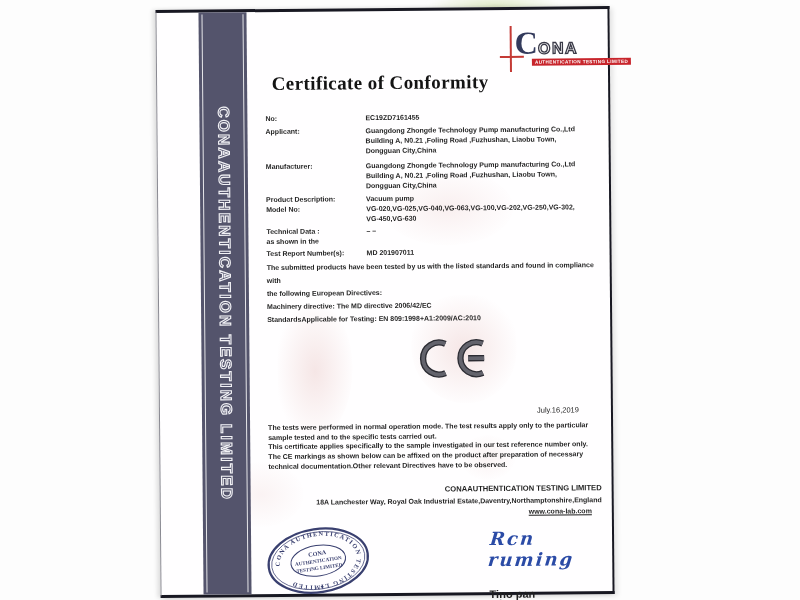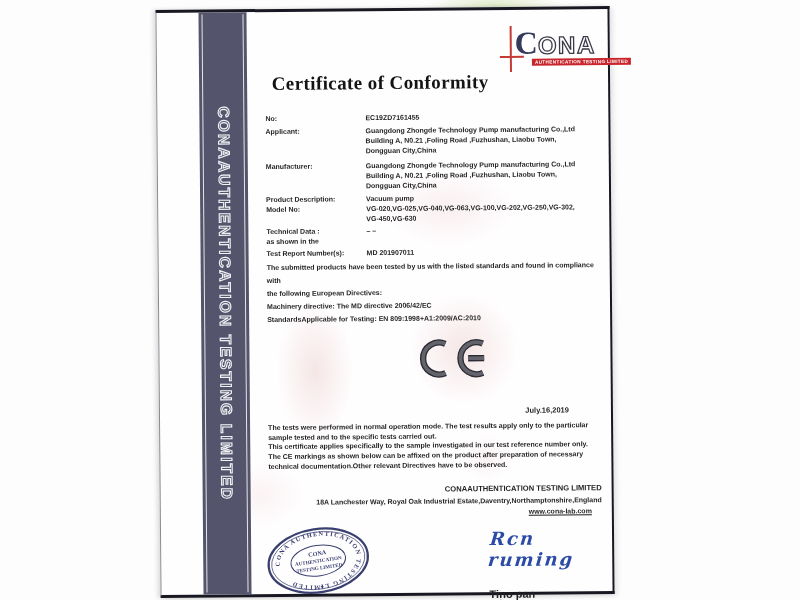--- a/index.html
+++ b/index.html
@@ -41,21 +41,21 @@
 
   .content { position:absolute; left:90px; right:0; top:0; bottom:0; z-index:1; color:#1f1f1f; }
 
   
   .logo { position:absolute; left:255px; top:16px; width:106px; height:52px; }
   .logo-line-v { position:absolute; left:8px; top:0; width:2px; height:46px; background:#c43a35; }
   .logo-line-h { position:absolute; left:-2px; top:30px; width:24px; height:2px; background:#c43a35; }
   .logo-row { position:absolute; left:13px; top:0; white-space:nowrap; }
   .logo-c { font-family:"Liberation Serif", serif; font-weight:bold; font-size:32px; line-height:34px;
     color:#333a5c; letter-spacing:0; }
-  .logo-ona { font-family:"Liberation Sans", sans-serif; font-weight:bold; font-size:24px;
+  .logo-ona { font-family:"Liberation Sans", sans-serif; font-weight:bold; font-size:16px;
     color:rgba(255,255,255,0); -webkit-text-stroke:1.3px #3a3a48; letter-spacing:1.5px; }
   .logo-sub { position:absolute; left:30px; top:33px; background:#c8252c; color:#ffffff;
     font-size:4.6px; font-weight:bold; letter-spacing:0.4px; padding:1px 3px; white-space:nowrap; }
 
   
   .title { position:absolute; top:61px; left:0; right:95px; text-align:center;
     font-family:"Liberation Serif", serif; font-weight:bold; font-size:19px;
     color:#141414; letter-spacing:0.4px; }
 
   
@@ -65,21 +65,21 @@
   .fvalue { white-space:pre-line; line-height:10px; }
   .mb3 { margin-bottom:3px; } .mb5 { margin-bottom:5px; } .mb2 { margin-bottom:2px; } .mb0 { margin-bottom:0; }
 
   
   .legal { position:absolute; top:249px; left:18px; right:8px; font-size:7px; font-weight:bold; }
   .legal p { line-height:13px; white-space:pre-line; }
 
   
   .ce-wrap { position:absolute; left:168px; top:318px; width:84px; height:60px; }
 
-  .date { position:absolute; right:42px; top:396px; font-size:7.5px; font-weight:bold; }
+  .date { position:absolute; right:32px; top:396px; font-size:7.5px; font-weight:normal; }
 
   .notes { position:absolute; left:18px; right:8px; top:411px; font-size:7px; font-weight:bold;
     line-height:9.7px; white-space:pre-line; }
 
   .footer { position:absolute; right:10px; top:473px; text-align:right; font-weight:bold; }
   .footer-company { font-size:7.6px; line-height:12px; }
   .footer-address { font-size:7px; line-height:11px; }
   .footer-website { font-size:7px; line-height:12px; text-decoration:underline; padding-right:10px; }
 
   

